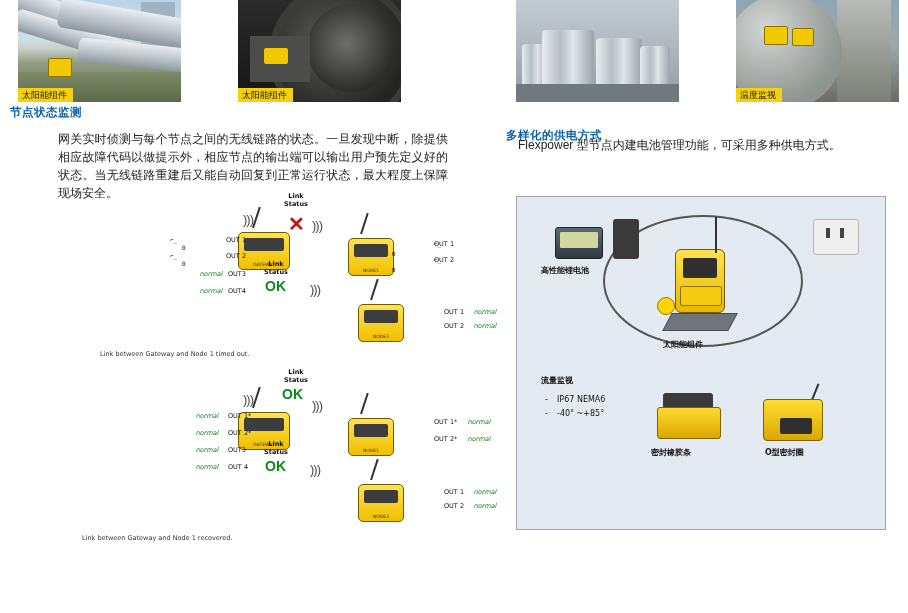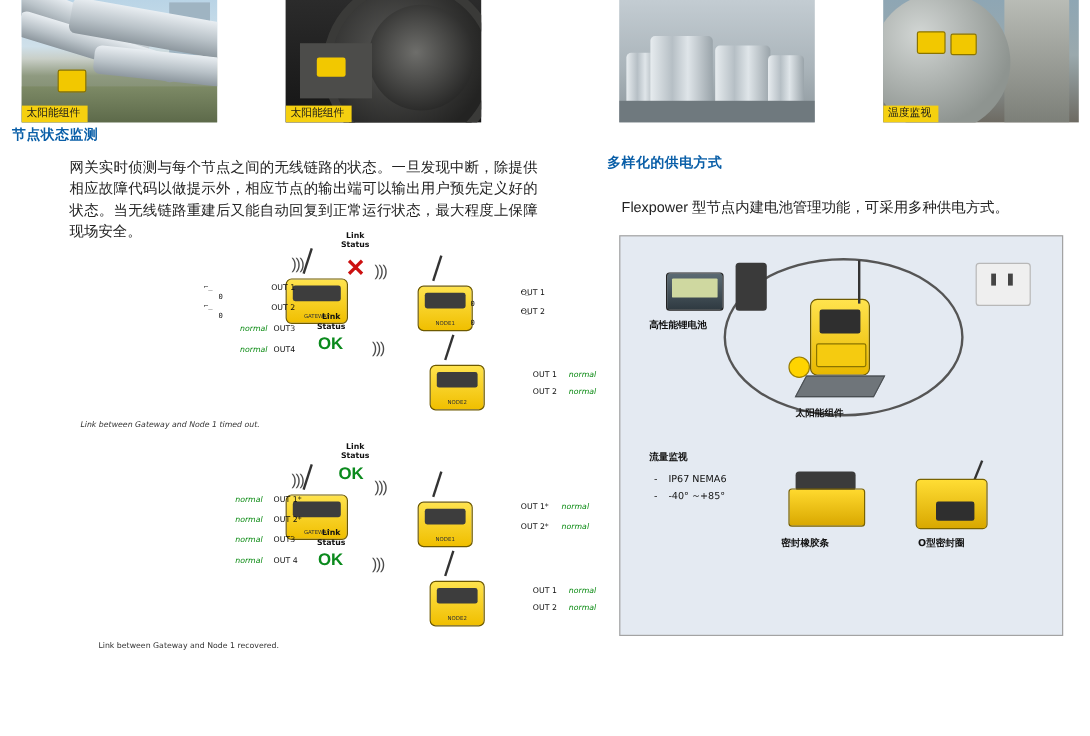--- a/index.html
+++ b/index.html
@@ -180,21 +180,21 @@
     <div class="pipe"></div>
     <div class="dev"></div>
     <div class="dev2"></div>
     <div class="cap">温度监视</div>
   </div>
 
   <div class="sec-title" style="left:10px;top:105px;">节点状态监测</div>
   <div class="body-text" style="left:58px;top:130px;width:390px;text-align:justify;">网关实时侦测与每个节点之间的无线链路的状态。一旦发现中断，除提供相应故障代码以做提示外，相应节点的输出端可以输出用户预先定义好的状态。当无线链路重建后又能自动回复到正常运行状态，最大程度上保障现场安全。</div>
 
   <div class="sec-title" style="left:506px;top:128px;">多样化的供电方式</div>
-  <div class="body-text" style="left:518px;top:164px;width:370px;">Flexpower 型节点内建电池管理功能，可采用多种供电方式。</div>
+  <div class="body-text" style="left:518px;top:136px;width:370px;">Flexpower 型节点内建电池管理功能，可采用多种供电方式。</div>
 
   <div class="diagram">
 
     <div class="ant bent" style="left:192px;top:16px;"></div>
     <div class="node gw" style="left:178px;top:42px;">
       <div class="scr" style="width:40px;"></div>
       <div class="lbl">GATEWAY</div>
     </div>
     <div class="wave" style="left:183px;top:22px;">)))</div>
 
@@ -241,21 +241,21 @@
     <div class="ant bent" style="left:310px;top:88px;"></div>
     <div class="node" style="left:298px;top:114px;">
       <div class="scr"></div>
       <div class="lbl">NODE2</div>
     </div>
     <div class="outlbl" style="left:348px;top:118px;">OUT 1</div>
     <div class="outlbl green" style="left:378px;top:118px;">normal</div>
     <div class="outlbl" style="left:348px;top:132px;">OUT 2</div>
     <div class="outlbl green" style="left:378px;top:132px;">normal</div>
 
-    <div class="caption" style="left:7px;top:160px;font-style:italic;">Link between Gateway and Node 1 timed out.</div>
+    <div class="caption" style="left:40px;top:160px;">Link between Gateway and Node 1 timed out.</div>
 
     <div class="ant bent" style="left:192px;top:196px;"></div>
     <div class="node gw" style="left:178px;top:222px;">
       <div class="scr" style="width:40px;"></div>
       <div class="lbl">GATEWAY</div>
     </div>
     <div class="wave" style="left:183px;top:202px;">)))</div>
 
     <div class="outlbl green" style="left:100px;top:222px;">normal</div>
     <div class="outlbl" style="left:132px;top:222px;">OUT 1*</div>

